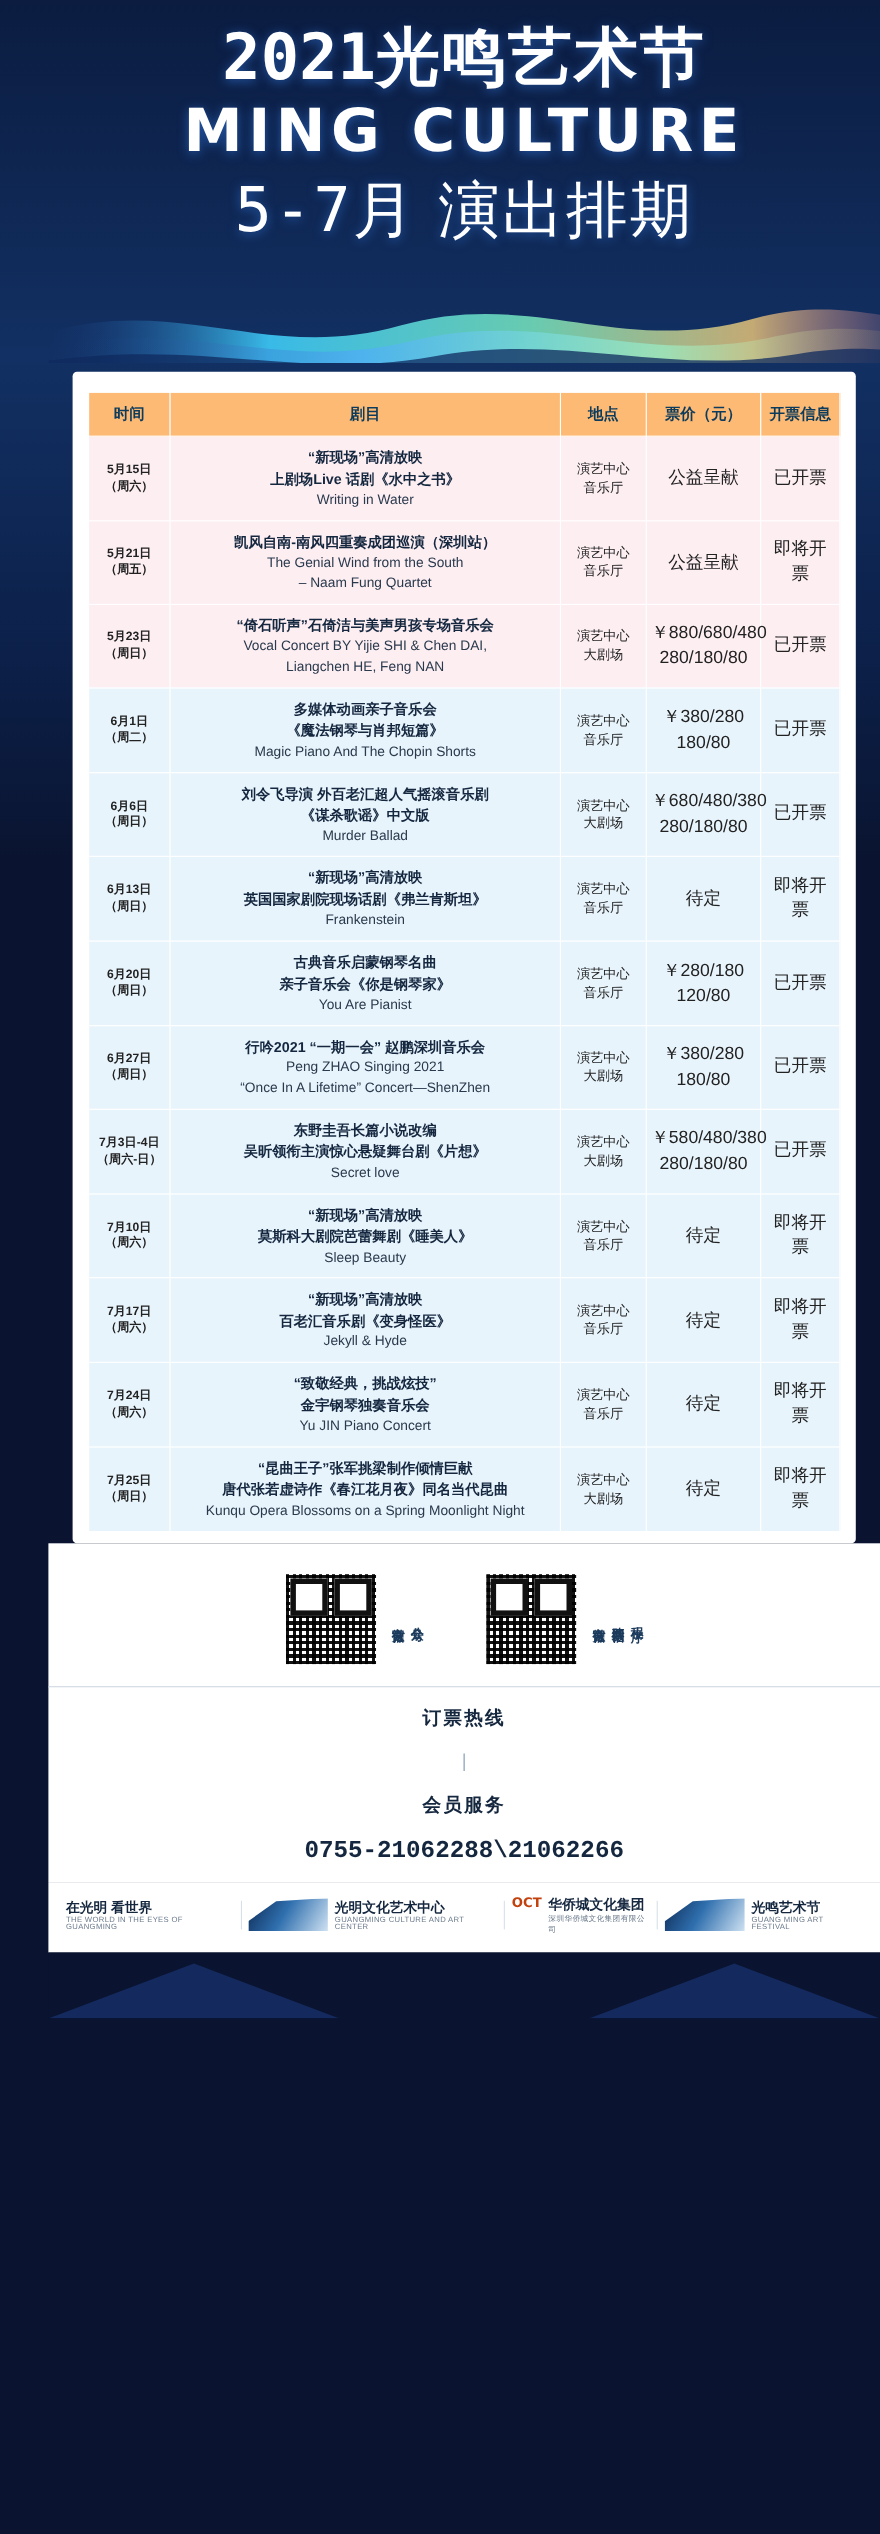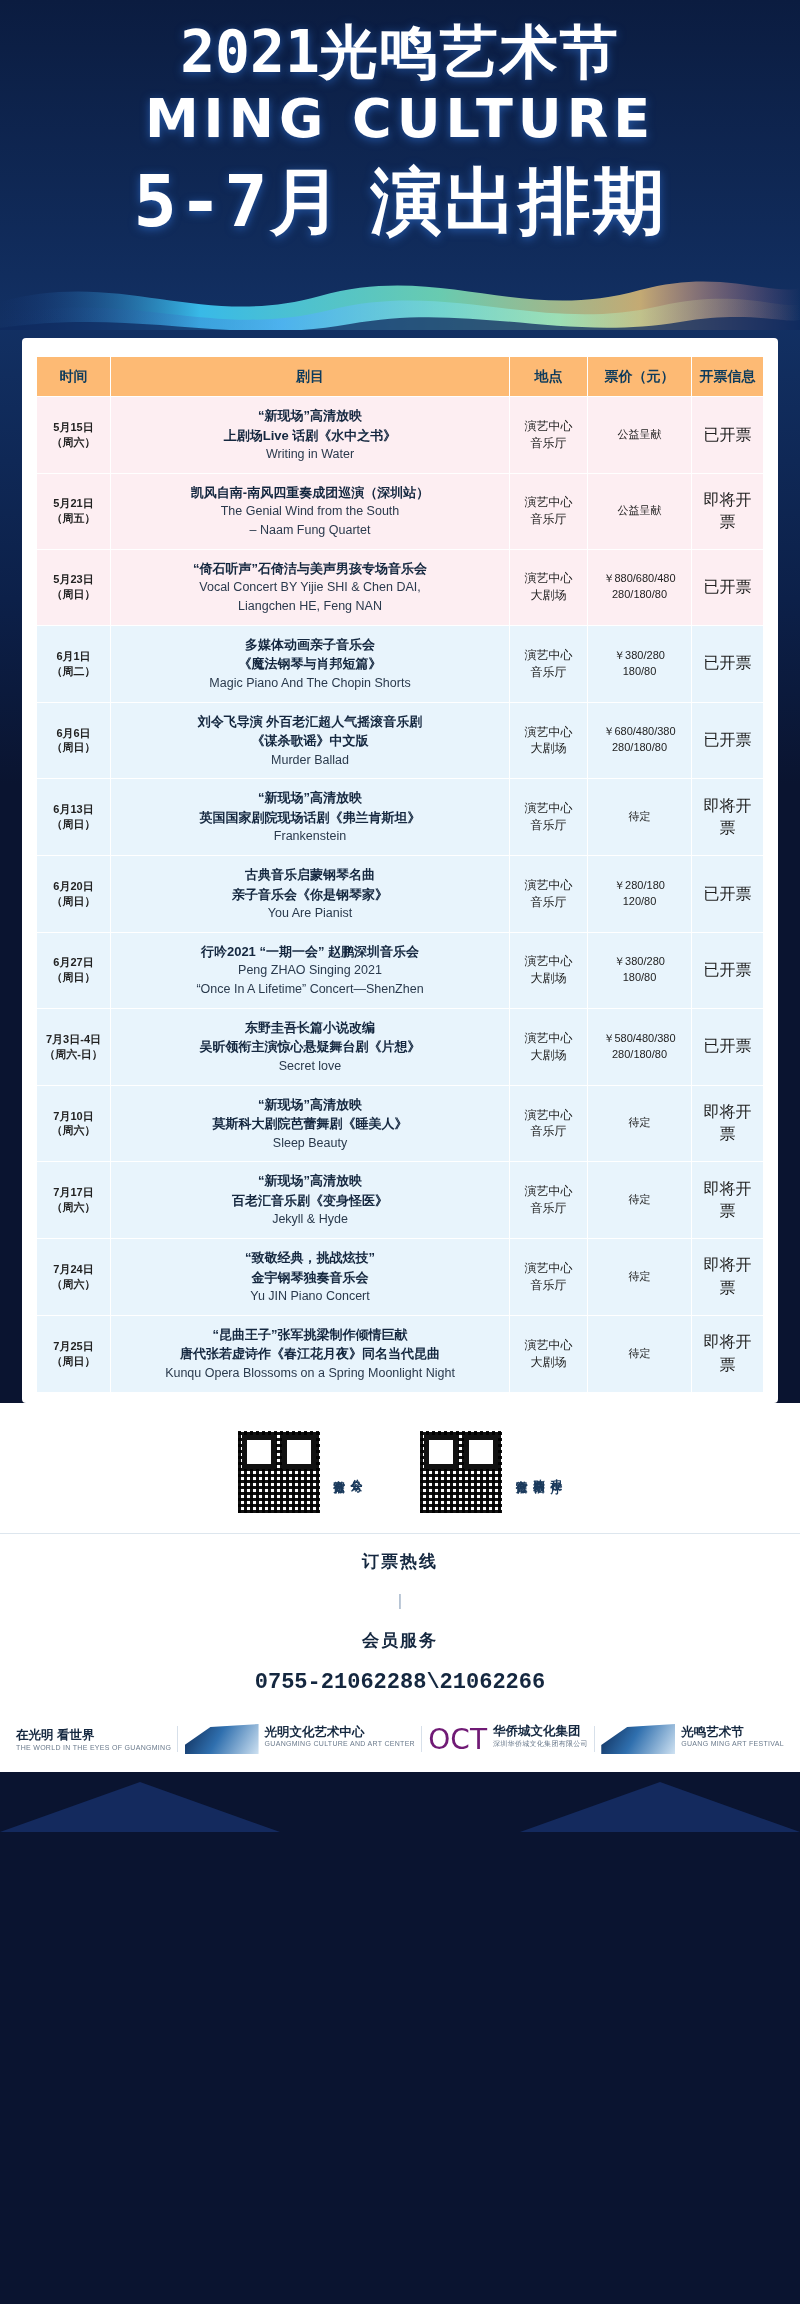--- a/index.html
+++ b/index.html
@@ -9,20 +9,21 @@
     font-family: "Liberation Sans", sans-serif;
     background: #0a1430;
   }
   .poster {
     position: relative;
     width: 800px;
     height: 2304px;
     overflow: hidden;
     background: linear-gradient(180deg, #0a1a3c 0%, #102a5c 12%, #0f2category 20%);
     background: linear-gradient(180deg, #0b1c40 0%, #123063 14%, #0c2049 26%, #0a1430 34%, #0a1430 100%);
+    padding-left: 44px;
   }
 
   
   .header {
     position: relative;
     height: 330px;
     padding-top: 22px;
     text-align: center;
     overflow: hidden;
   }
@@ -41,22 +42,22 @@
     font-weight: bold;
     font-size: 54px;
     letter-spacing: 5px;
     color: #ffffff;
     line-height: 1.25;
     margin-top: 2px;
     text-shadow: 0 2px 10px rgba(60,140,255,.5);
   }
   .hdr-line3 {
     font-family: "DejaVu Sans", sans-serif;
-    font-weight: bold;
-    font-size: 72px;
+    font-weight: normal;
+    font-size: 56px;
     letter-spacing: 2px;
     color: #ffffff;
     line-height: 1.2;
     margin-top: 6px;
     text-shadow: 0 2px 10px rgba(60,140,255,.5);
   }
   .hdr-line3 .dates { font-family: "DejaVu Sans Mono", monospace; }
 
   
   .waves { position: absolute; left: 0; right: 0; top: 250px; height: 90px; }
@@ -85,21 +86,21 @@
   table.sched td {
     border: 1px solid #ffffff;
     padding: 9px 4px;
     text-align: center;
     vertical-align: middle;
     color: #222;
   }
   .c-time { width: 74px; font-size: 11px; line-height: 1.35; font-weight: bold; }
   .c-prog { font-size: 13px; line-height: 1.5; }
   .c-venue { width: 78px; font-size: 12px; line-height: 1.4; }
-  .c-price { width: 104px; font-size: 11px; line-height: 1.45; }
+  .c-price { width: 104px; font-size: 16px; line-height: 1.45; }
   .c-sale { width: 72px; font-size: 16px; line-height: 1.4; }
   .row-pink td { background: #fdeef2; }
   .row-blue td { background: #e8f4fc; }
   .prog-cn { font-weight: bold; color: #14273f; display: block; }
   .prog-en { display: block; color: #2a3a4d; font-size: 12.5px; }
 
   
   .qr-wrap {
     display: flex;
     justify-content: center;
@@ -162,21 +163,21 @@
     padding: 12px 16px 16px 16px;
   }
   .logo { display: flex; gap: 6px; }
   .logo-cn { font-size: 12.5px; font-weight: bold; color: #14273f; line-height: 1.3; }
   .logo-en { font-size: 7px; color: #6a7a8c; letter-spacing: .3px; }
   .swoosh {
     width: 74px; height: 30px;
     background: linear-gradient(120deg,#0e2a55,#2f6fae 45%,#cfe2f2);
     clip-path: polygon(0 70%, 35% 10%, 100% 0, 100% 100%, 0 100%);
   }
-  .oct-mark { font-family:"DejaVu Sans",sans-serif; font-weight:normal; color:#701a75; font-size:28px; }
+  .oct-mark { font-family:"DejaVu Sans",sans-serif; font-weight:bold; color:#c2410c; font-size:12px; }
   .divider-dot { width:1px; height:26px; background:#d7e0ea; }
 
   .bottom-fill { height: 60px; background: #0a1430; position: relative; overflow: hidden; }
 </style>
 </head>
 <body>
 
 <div class="poster">
 
   <div class="header">

